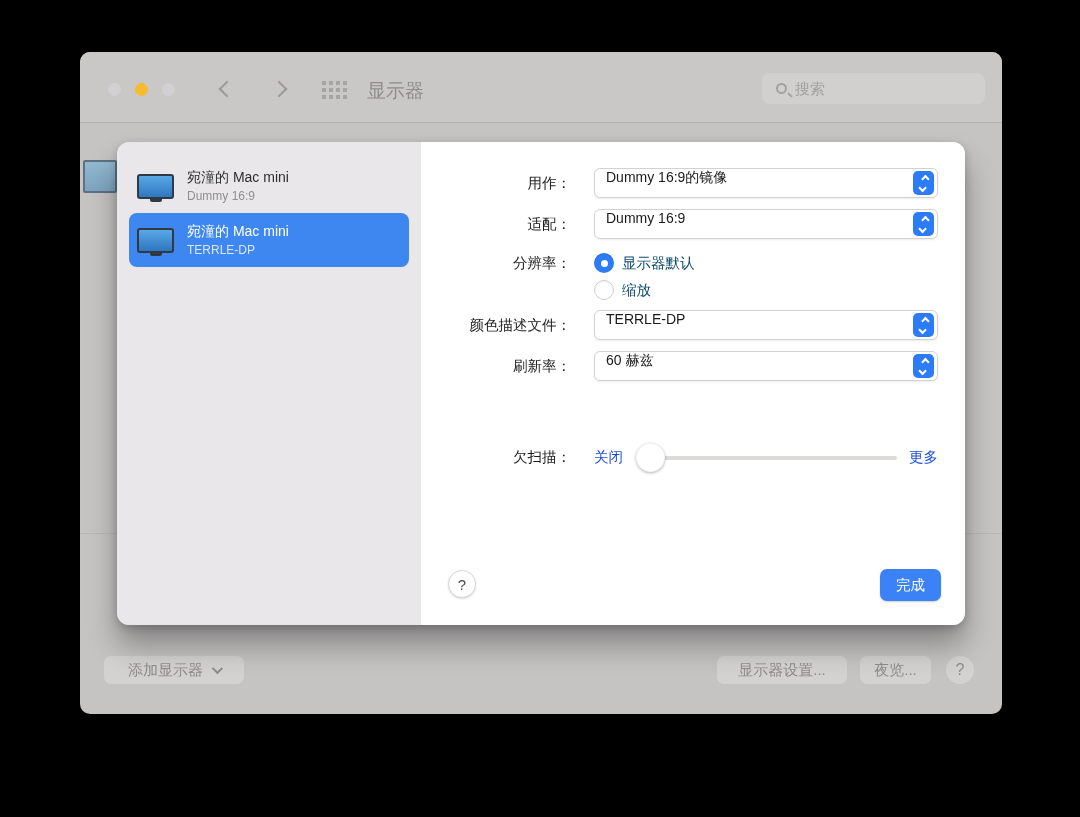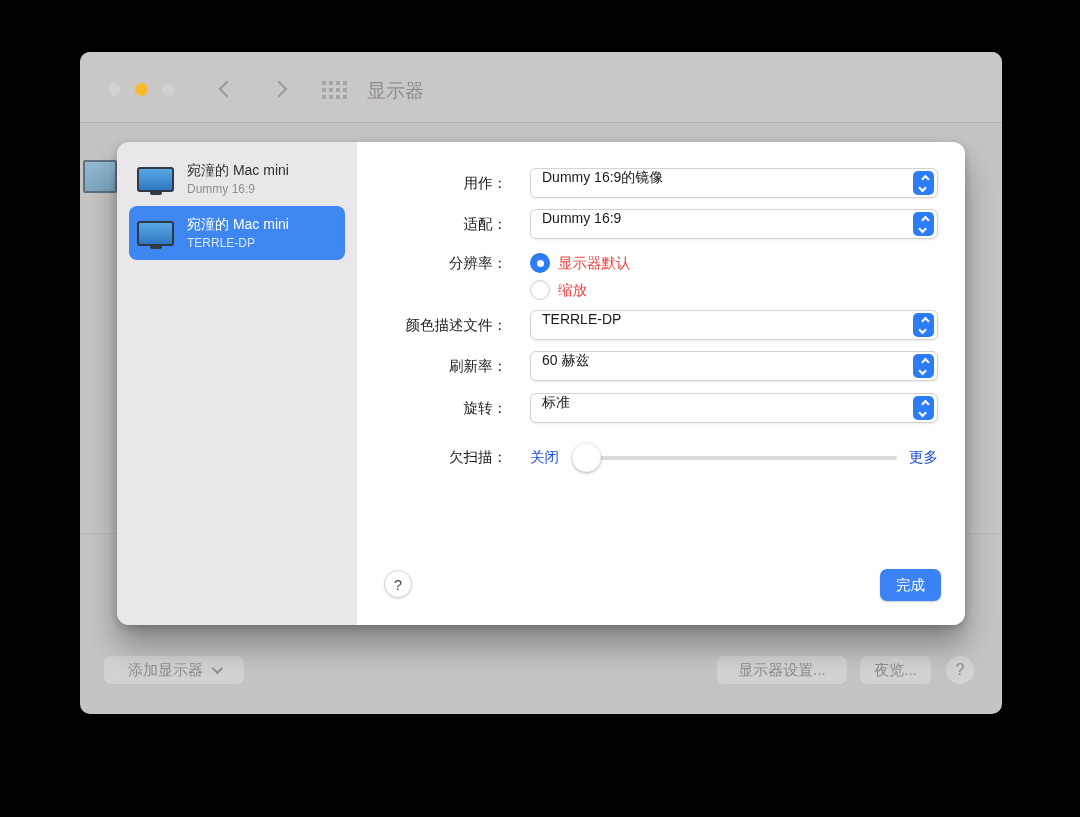--- a/index.html
+++ b/index.html
@@ -44,21 +44,21 @@
     transform:rotate(45deg) translateY(-2px); }
   .btn-add { left:24px; width:140px; }
   .btn-settings { left:637px; width:130px; }
   .btn-night { left:780px; width:71px; }
   .btn-bhelp { left:866px; width:28px; border-radius:50%; font-size:16px; }
 
   
   .sheet { position:absolute; left:37px; top:90px; width:848px; height:483px; border-radius:12px;
     display:flex; overflow:hidden;
     box-shadow:0 20px 30px rgba(0,0,0,0.32), 0 3px 8px rgba(0,0,0,0.2); }
-  .sidebar { width:240px; background:var(--sheet-sidebar,#e9e7ea); padding-top:10px; flex-shrink:0; }
+  .sidebar { width:304px; background:var(--sheet-sidebar,#e9e7ea); padding-top:17px; flex-shrink:0; }
   .sbitem { height:54px; margin:0 12px; border-radius:8px; display:flex; align-items:center;
     padding-left:8px; gap:13px; }
   .sbitem.selected { background:var(--selection-blue,#3e87f0); }
   .monitor { width:37px; height:25px; border:2px solid #313a44; border-radius:3px;
     background:linear-gradient(180deg,#58a8e6,#2f77c0); position:relative; flex-shrink:0; }
   .monitor::after { content:""; position:absolute; left:50%; bottom:-5px; transform:translateX(-50%);
     width:12px; height:3px; background:#313a44; border-radius:0 0 2px 2px; }
   .sbtext { display:flex; flex-direction:column; }
   .sbtitle { font-size:14px; color:#2e2e2e; }
   .sbsub { font-size:12px; color:#8f8f8f; margin-top:2px; }
@@ -78,21 +78,21 @@
     align-items:center; justify-content:center; gap:3px; }
   .chev { width:6px; height:6px; border:solid #fff; border-width:2px 2px 0 0; }
   .chev.up { transform:rotate(-45deg) translate(1px,1px); }
   .chev.down { transform:rotate(135deg) translate(1px,1px); }
 
   .radio { width:20px; height:20px; border-radius:50%; position:relative; flex-shrink:0; }
   .radio.on { background:var(--accent-blue,#2d7cf7); box-shadow:inset 0 1px 2px rgba(0,0,0,0.1); }
   .radio.on::after { content:""; position:absolute; left:6.5px; top:6.5px; width:7px; height:7px;
     background:#fff; border-radius:50%; }
   .radio.off { background:#fff; border:1px solid #cfcfcf; box-shadow:inset 0 1px 2px rgba(0,0,0,0.06); }
-  .radiolabel { font-size:14.5px; color:#ef4444; margin-left:8px; }
+  .radiolabel { font-size:14.5px; color:#0c4a6e; margin-left:8px; }
 
   .minlabel, .maxlabel { font-size:14.5px; color:#1d4ed8; }
   .slider { position:relative; flex:1; height:29px; margin:0 12px 0 13px; }
   .track { position:absolute; left:14px; right:0; top:13px; height:4px; background:#dcdbd9; border-radius:2px; }
   .knob { position:absolute; left:0; top:0; width:29px; height:29px; background:#fff; border-radius:50%;
     border:0.5px solid rgba(0,0,0,0.04); box-shadow:0 1px 3px rgba(0,0,0,0.3); }
 
   .helpbtn { position:absolute; left:27px; top:428px; width:28px; height:28px; border-radius:50%;
     background:#fff; border:1px solid #d8d8d8; box-shadow:0 1px 2px rgba(0,0,0,0.15);
     display:flex; align-items:center; justify-content:center; font-size:15px; color:#4a4a4a; }
@@ -113,20 +113,24 @@
   <div class="toolbar">
     <div class="traffic">
       <span class="tl close"></span>
       <span class="tl min"></span>
       <span class="tl zoom"></span>
     </div>
     <span class="navchev nav-back"></span>
     <span class="navchev nav-fwd"></span>
     <span class="gridicon"></span>
     <span class="win-title">显示器</span>
+    <div class="searchbox">
+      <span class="mag"></span>
+      <input placeholder="搜索" style="">
+    </div>
   </div>
 
   <div class="bg-sliver"></div>
   <div class="bg-line"></div>
 
   <div class="bbar-btn btn-add">
     <span>添加显示器</span>
     <span class="bbar-chev"></span>
   </div>
   <div class="bbar-btn btn-settings">
@@ -220,32 +224,20 @@
           <span class="dropdown">
             <span>60 赫兹</span>
             <span class="stepper">
               <span class="chev up"></span>
                 <span class="chev down"></span>
             </span>
           </span>
         </span>
       </div>
 
-      <div class="frow r-rotate">
-        <span class="flabel">旋转：</span>
-        <span class="fctrl">
-          <span class="dropdown">
-            <span>标准</span>
-            <span class="stepper">
-              <span class="chev up"></span>
-                <span class="chev down"></span>
-            </span>
-          </span>
-        </span>
-      </div>
 
       <div class="frow r-underscan">
         <span class="flabel">欠扫描：</span>
         <span class="fctrl">
           <span class="minlabel">关闭</span>
           <span class="slider">
             <span class="track"></span>
             <span class="knob"></span>
           </span>
           <span class="maxlabel">更多</span>

